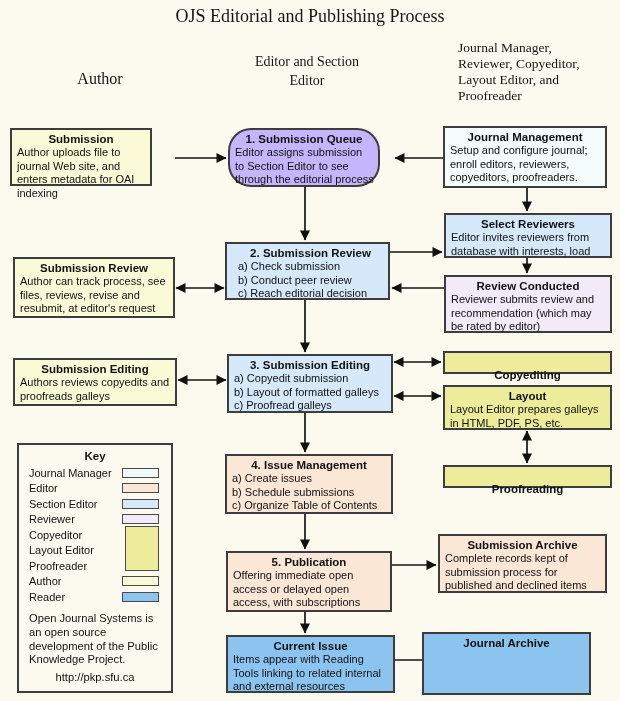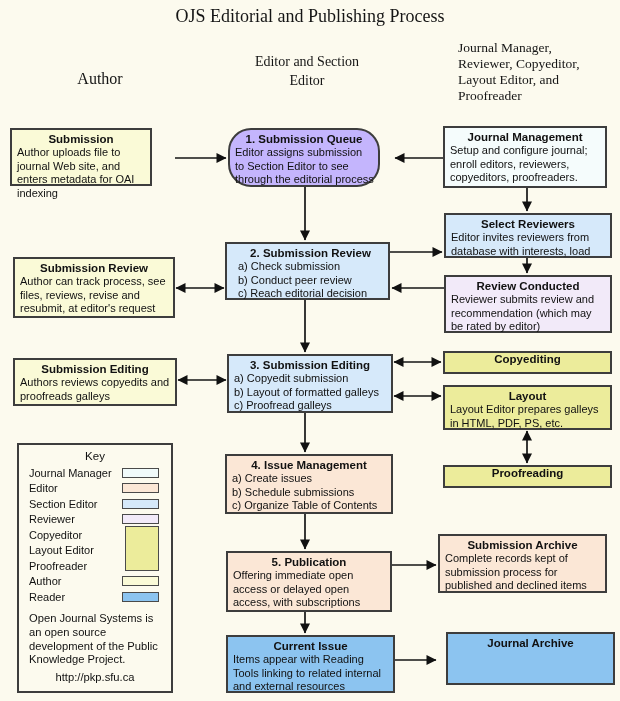--- a/index.html
+++ b/index.html
@@ -16,29 +16,29 @@
   #head-editor { left:252px; top:52px; width:110px; text-align:center; font-size:14px; line-height:19px; }
   #head-contrib { left:458px; top:40px; width:142px; text-align:left; font-size:13.5px; line-height:16px; }
 
   .box {
     position:absolute; box-sizing:border-box;
     border:2px solid #3d3d3d;
   }
   .box-title { font-size:11.5px; font-weight:bold; text-align:center; line-height:13px; padding-top:3px; }
   .box-body { font-size:11px; line-height:13.5px; padding:0 4px 0 5px; }
   .box-line { font-size:11px; line-height:13.5px; padding:0 2px 0 5px; }
-  .slim .box-title { padding-top:0; }
+  .slim .box-title { padding-top:16px; }
 
   #arrows { position:absolute; left:0; top:0; pointer-events:none; }
 
   #keybox {
     position:absolute; left:17px; top:443px; width:156px; height:250px;
     box-sizing:border-box; border:2px solid #3d3d3d;
   }
-  #key-title { font-size:11.5px; font-weight:normal; text-align:center; margin-top:5px; }
+  #key-title { font-size:11.5px; font-weight:bold; text-align:center; margin-top:5px; }
   .key-row {
     display:flex; justify-content:space-between; align-items:center;
     height:15.5px; padding:0 12px 0 10px; font-size:11px;
   }
   .key-rows { margin-top:3px; }
   .key-swatch {
     width:37px; height:10px; box-sizing:border-box;
     border:1.5px solid #4a4a4a; display:inline-block;
   }
   #key-swatch-tall {
@@ -163,21 +163,21 @@
 
   <div class="box slim" style="left: 443px; top: 465px; width: 169px; height: 23px; background-color: rgb(236, 236, 155);">
     <div class="box-title">Proofreading</div>
   </div>
 
   <div class="box" style="left: 438px; top: 534px; width: 169px; height: 59px; background-color: rgb(251, 231, 214);">
     <div class="box-title">Submission Archive</div>
     <div class="box-body">Complete records kept of submission process for published and declined items</div>
   </div>
 
-  <div class="box" style="left: 446px; top: 632px; width: 169px; height: 53px; background-color: rgb(140, 196, 240);">
+  <div class="box" style="left: 422px; top: 632px; width: 169px; height: 63px; background-color: rgb(140, 196, 240);">
     <div class="box-title">Journal Archive</div>
   </div>
 
   <div id="keybox">
     <div id="key-title">Key</div>
     <div class="key-rows">
       <div class="key-row">
         <span>Journal Manager</span>
         <span class="key-swatch" style="background-color: rgb(240, 250, 250);"></span>
       </div>

